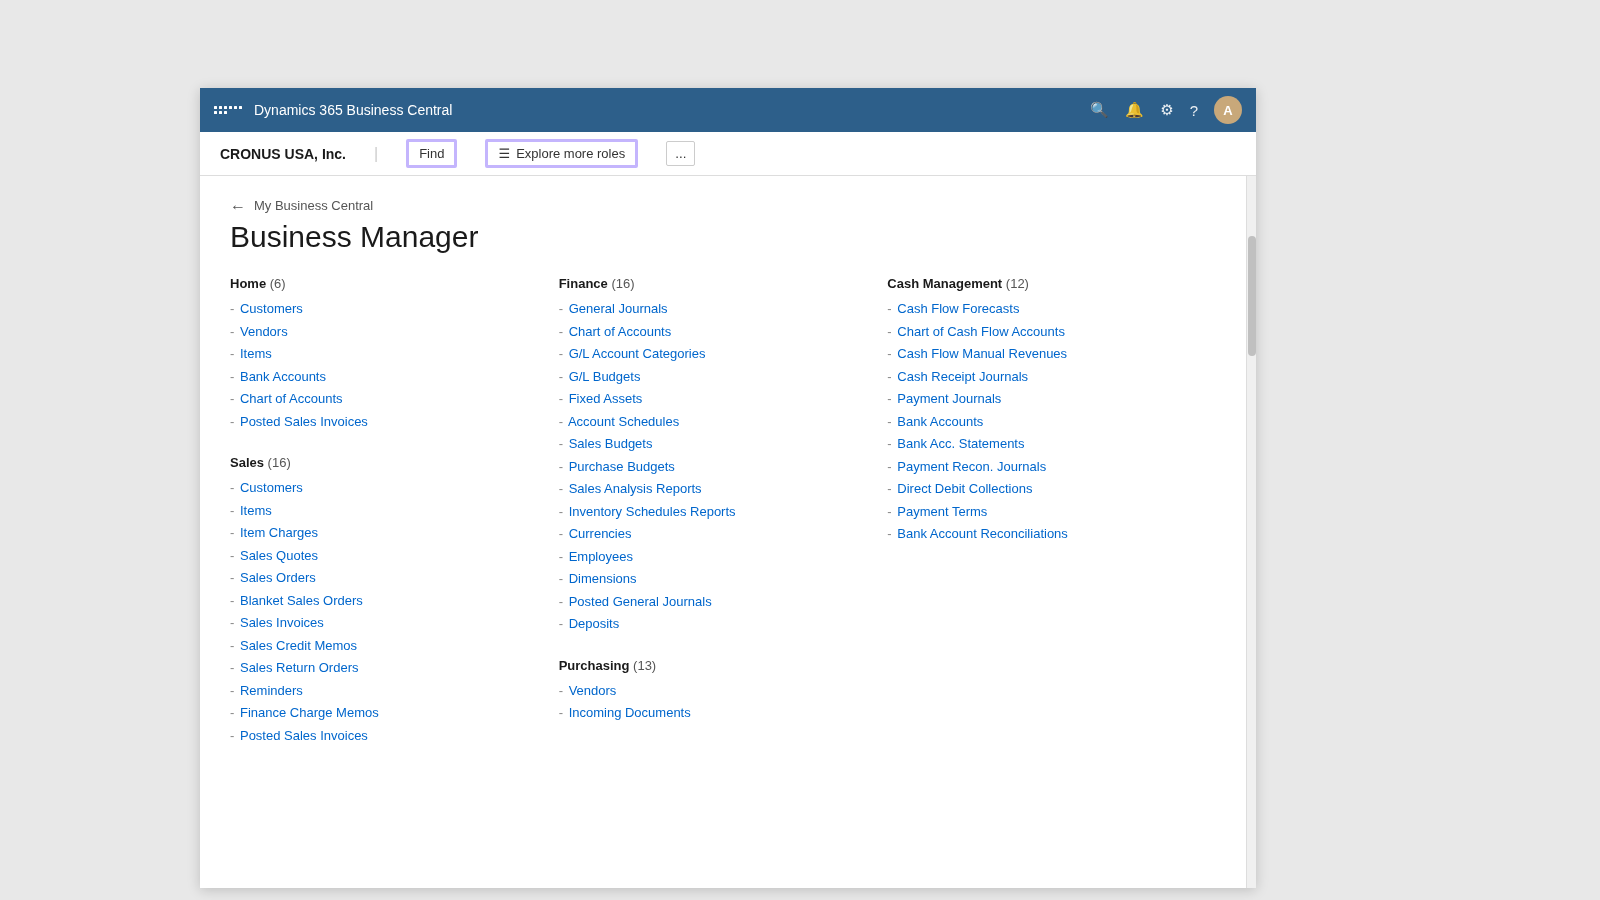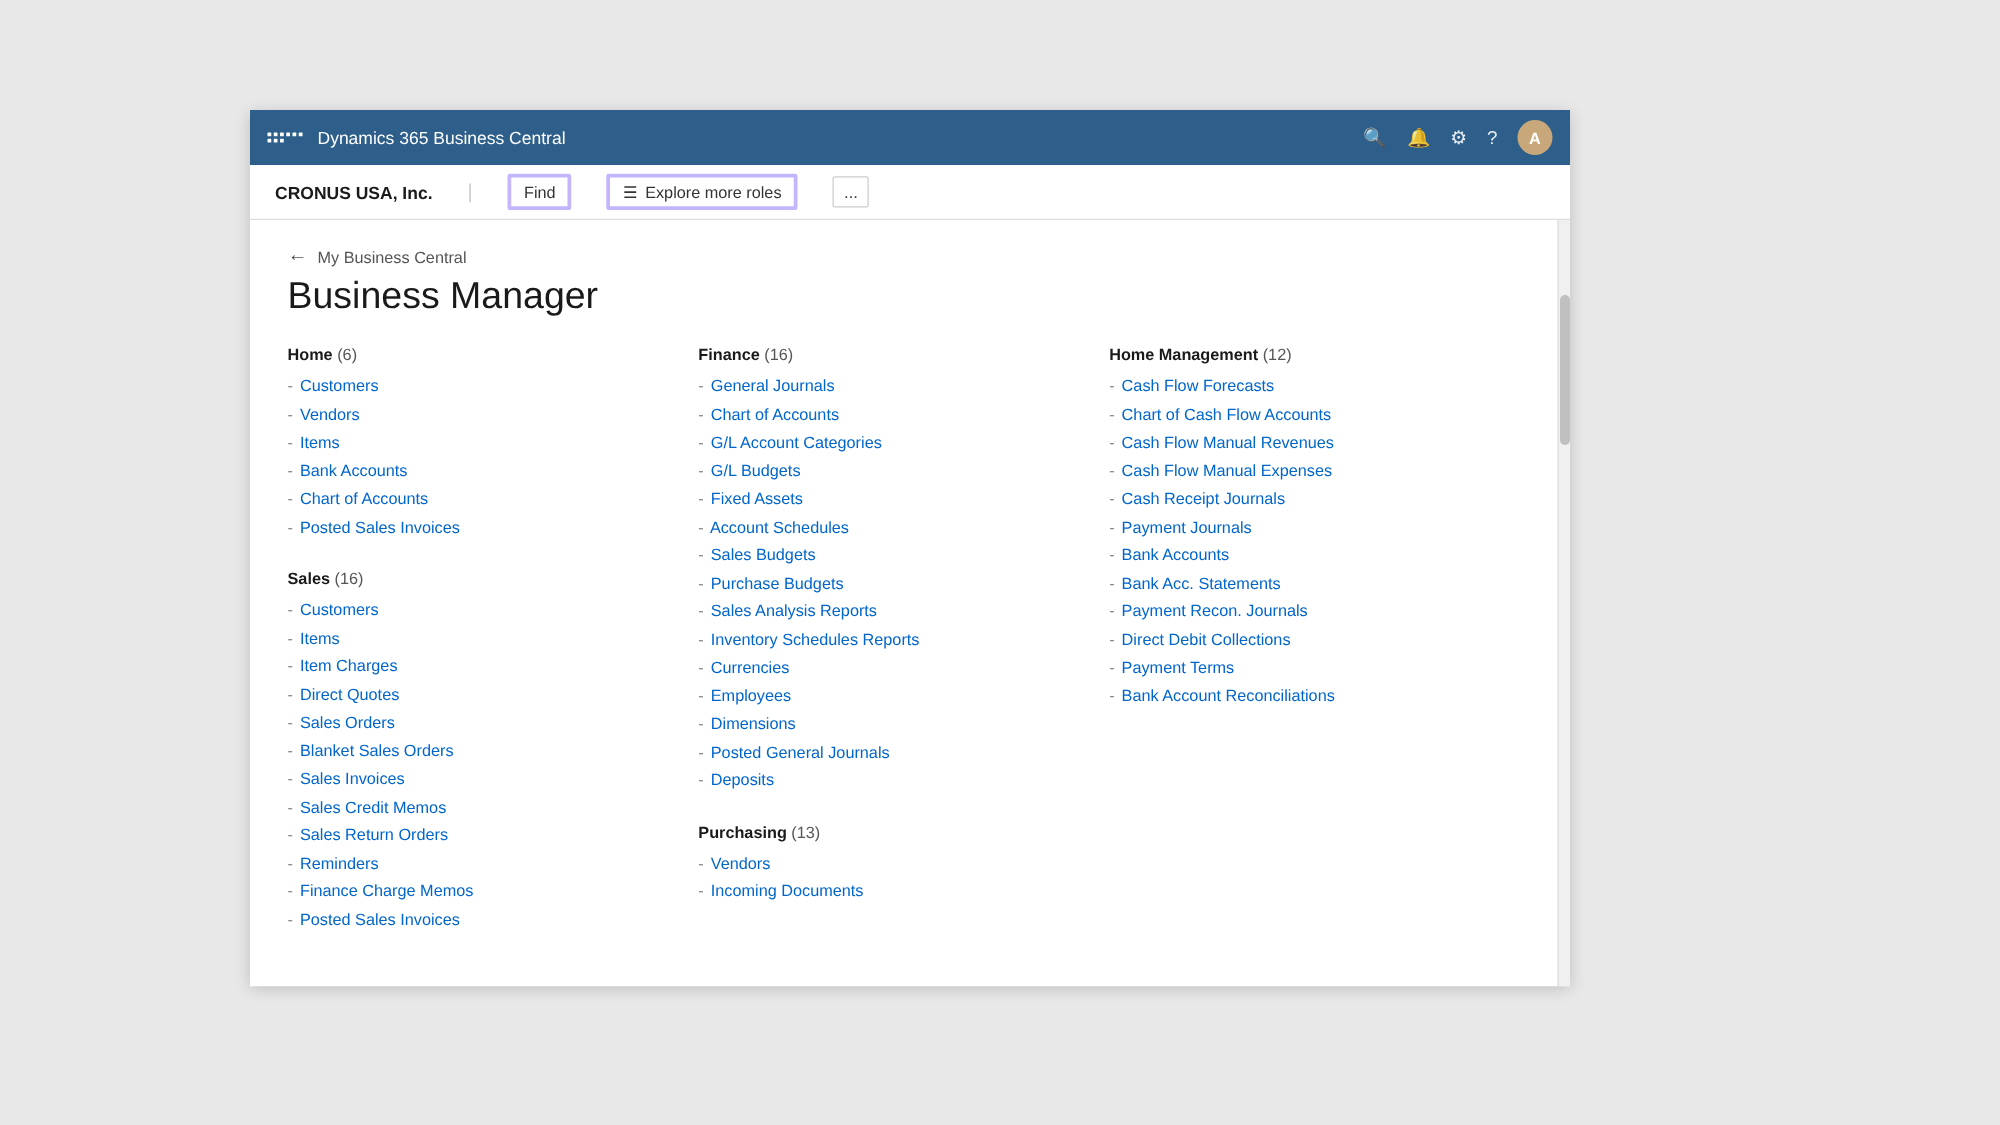--- a/index.html
+++ b/index.html
@@ -8,21 +8,21 @@
       font-family: 'Segoe UI', sans-serif;
       font-size: 13px;
       color: #333;
     }
 
     .app-window {
       position: absolute;
       top: 88px;
       left: 200px;
       width: 1056px;
-      height: 701px;
+      height: 800px;
       background: #fff;
       box-shadow: 0 2px 12px rgba(0,0,0,0.18);
       display: flex;
       flex-direction: column;
       overflow: hidden;
     }
 
     
     .topbar {
       background: #2d5f8a;
@@ -288,21 +288,21 @@
 
           <div class="section">
             <div class="section-header">
               <span>Sales</span>
               <span class="count"> (16)</span>
             </div>
             <ul class="section-items">
               <li><span class="dash">-</span> <a>Customers</a></li>
               <li><span class="dash">-</span> <a>Items</a></li>
               <li><span class="dash">-</span> <a>Item Charges</a></li>
-              <li><span class="dash">-</span> <a>Direct Quotes</a></li>
+              <li><span class="dash">-</span> <a>Sales Quotes</a></li>
               <li><span class="dash">-</span> <a>Sales Orders</a></li>
               <li><span class="dash">-</span> <a>Blanket Sales Orders</a></li>
               <li><span class="dash">-</span> <a>Sales Invoices</a></li>
               <li><span class="dash">-</span> <a>Sales Credit Memos</a></li>
               <li><span class="dash">-</span> <a>Sales Return Orders</a></li>
               <li><span class="dash">-</span> <a>Reminders</a></li>
               <li><span class="dash">-</span> <a>Finance Charge Memos</a></li>
               <li><span class="dash">-</span> <a>Posted Sales Invoices</a></li>
 
             </ul>
@@ -344,28 +344,27 @@
               <li><span class="dash">-</span> <a>Vendors</a></li>
               <li><span class="dash">-</span> <a>Incoming Documents</a></li>
 
             </ul>
           </div>
         </div>
 
         <div>
           <div class="section">
             <div class="section-header">
-              <span>Home Management</span>
+              <span>Cash Management</span>
               <span class="count"> (12)</span>
             </div>
             <ul class="section-items">
               <li><span class="dash">-</span> <a>Cash Flow Forecasts</a></li>
               <li><span class="dash">-</span> <a>Chart of Cash Flow Accounts</a></li>
               <li><span class="dash">-</span> <a>Cash Flow Manual Revenues</a></li>
-              <li><span class="dash">-</span> <a>Cash Flow Manual Expenses</a></li>
               <li><span class="dash">-</span> <a>Cash Receipt Journals</a></li>
               <li><span class="dash">-</span> <a>Payment Journals</a></li>
               <li><span class="dash">-</span> <a>Bank Accounts</a></li>
               <li><span class="dash">-</span> <a>Bank Acc. Statements</a></li>
               <li><span class="dash">-</span> <a>Payment Recon. Journals</a></li>
               <li><span class="dash">-</span> <a>Direct Debit Collections</a></li>
               <li><span class="dash">-</span> <a>Payment Terms</a></li>
               <li><span class="dash">-</span> <a>Bank Account Reconciliations</a></li>
             </ul>
           </div>

